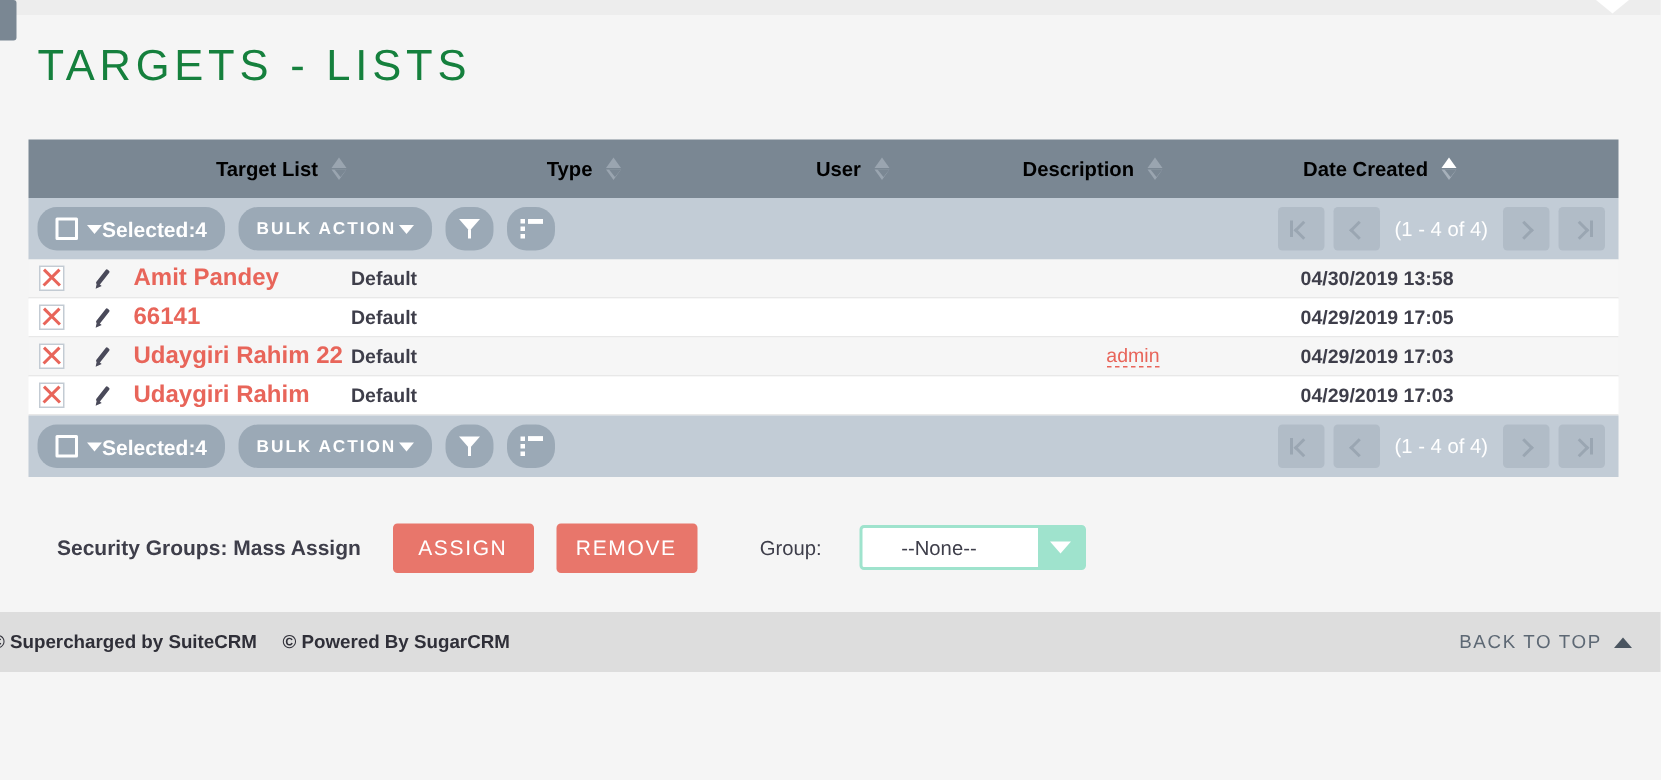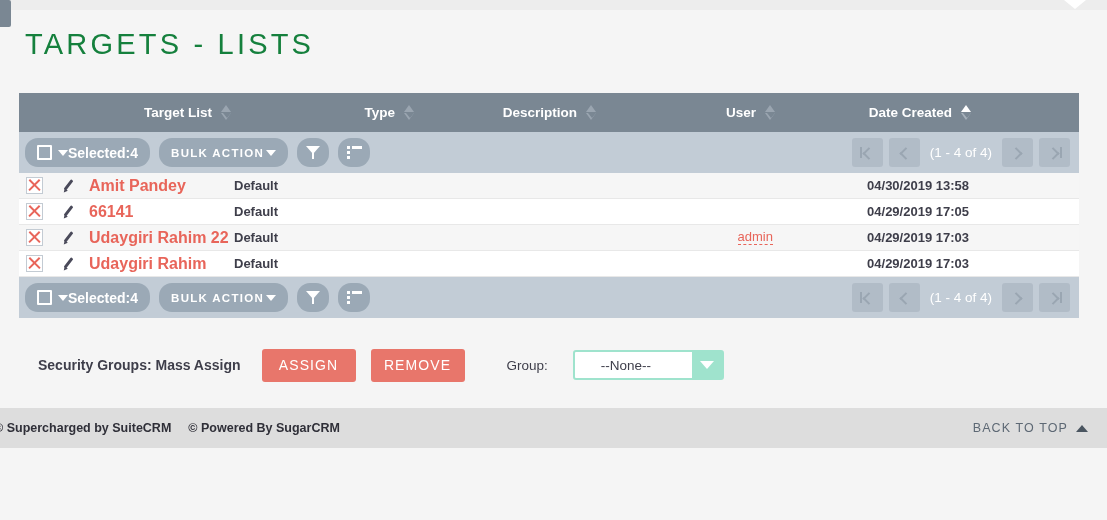--- a/index.html
+++ b/index.html
@@ -66,21 +66,21 @@
   .thead-row {
     display: flex;
     background: #7a8793;
     height: 39px;
     align-items: center;
   }
   .th {
     display: flex;
     align-items: center;
     justify-content: flex-end;
-    color: #ffffff;
+    color: #000000;
     font-size: 13.5px;
     font-weight: bold;
     box-sizing: border-box;
     padding-right: 0px;
     white-space: nowrap;
   }
   .th-label { margin-right: 9px; }
 
   .col-check  { width: 30px; }
   .col-edit   { width: 40px; }
@@ -507,29 +507,29 @@
           <i class="dn"></i>
         </span>
     </div>
     <div class="th col-type">
       <span class="th-label">Type</span>
       <span class="sort-ico hollow">
           <i class="up"></i>
           <i class="dn"></i>
         </span>
     </div>
-    <div class="th col-desc">
-      <span class="th-label">Description</span>
+    <div class="th col-user">
+      <span class="th-label">User</span>
       <span class="sort-ico hollow">
           <i class="up"></i>
           <i class="dn"></i>
         </span>
     </div>
-    <div class="th col-user">
-      <span class="th-label">User</span>
+    <div class="th col-desc">
+      <span class="th-label">Description</span>
       <span class="sort-ico hollow">
           <i class="up"></i>
           <i class="dn"></i>
         </span>
     </div>
     <div class="th col-date">
       <span class="th-label">Date Created</span>
       <span class="sort-ico active-asc">
           <i class="up"></i>
           <i class="dn"></i>

